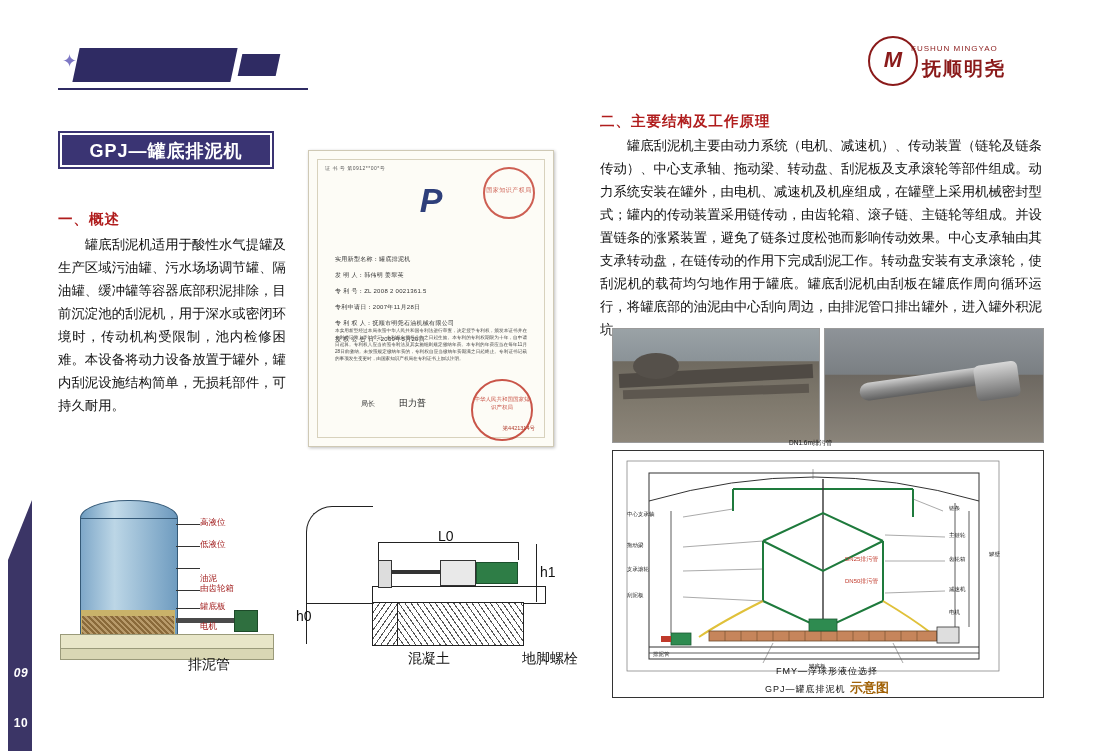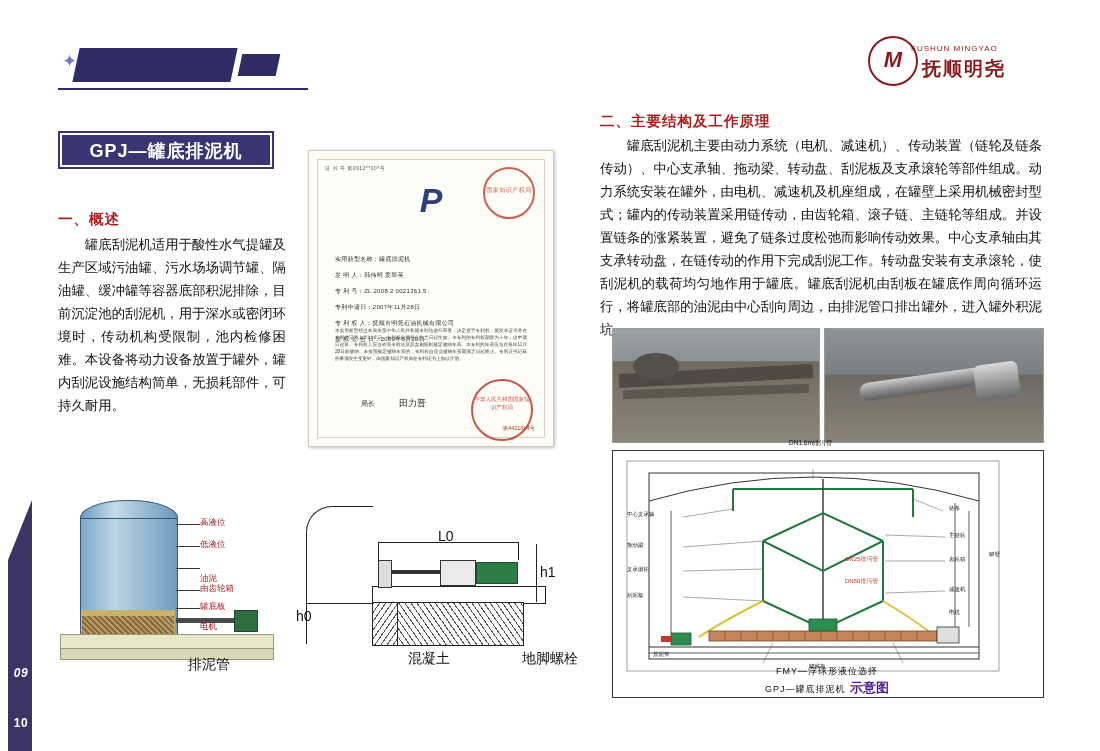--- a/index.html
+++ b/index.html
@@ -256,21 +256,21 @@
   
   .schem{
     position:absolute;left:612px;top:450px;width:430px;height:246px;
     border:1px solid #333;background:#ffffff;
   }
   .schem-inner{position:absolute;left:0;top:0;width:430px;height:246px;}
   .schem-cap{
     position:absolute;left:612px;top:660px;width:430px;text-align:center;
   }
   .schem-cap .c1{font-size:9px;color:#111;letter-spacing:1px;line-height:12px;}
-  .schem-cap .c2{font-size:13px;color:#4c1d95;font-weight:bold;}
+  .schem-cap .c2{font-size:13px;color:#a16207;font-weight:bold;}
   .schem-lbl{position:absolute;font-size:5.5px;color:#1a1a1a;white-space:nowrap;}
   .schem-lbl-red{position:absolute;font-size:6px;color:#c0392b;white-space:nowrap;}
   .schem-lbl-top{position:absolute;font-size:6.5px;color:#111;white-space:nowrap;}
 </style>
 </head>
 <body>
 
 <div class="page-edge">
   <div class="edge-band"></div>
   <div class="pagenum p1">09</div>

